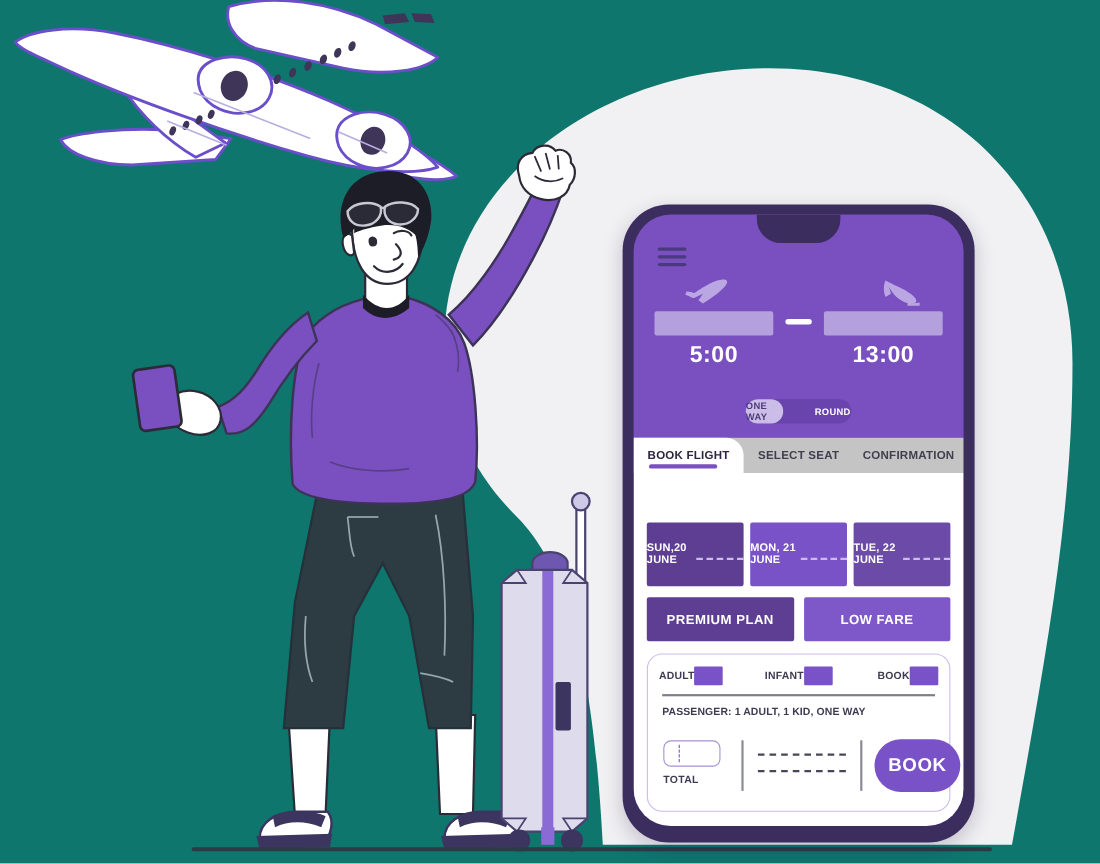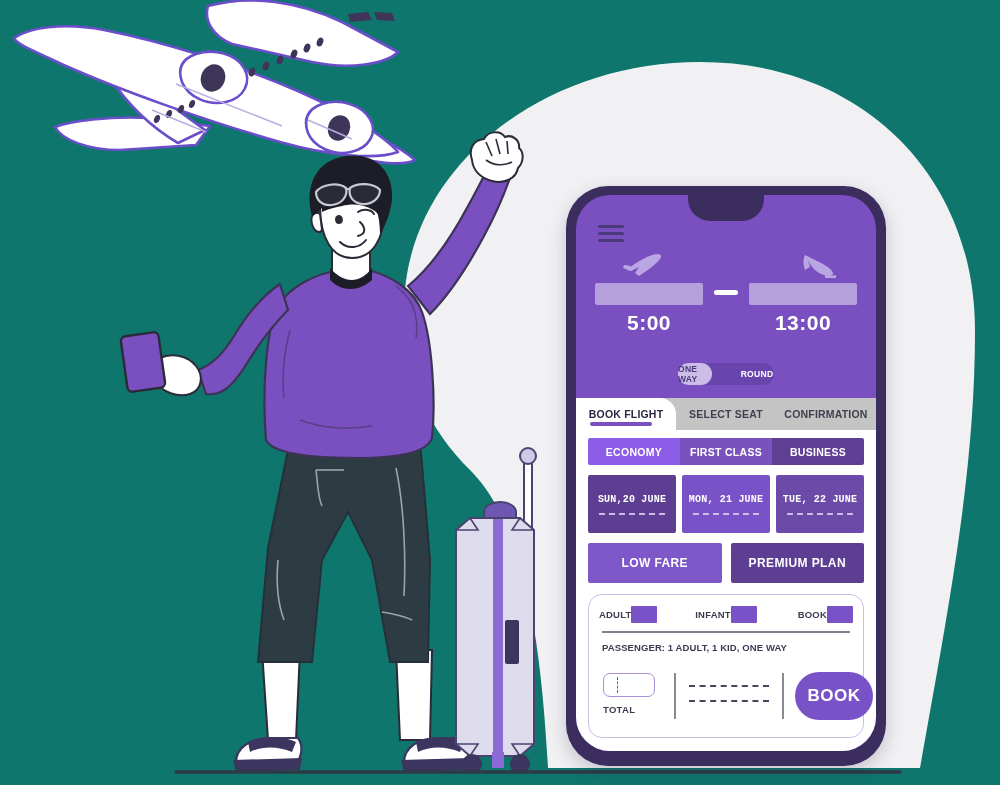--- a/index.html
+++ b/index.html
@@ -48,21 +48,21 @@
   .sheet{position:absolute;left:0;top:235px;width:300px;height:321px;background:#ffffff;padding:0;}
 
   .classrow{position:absolute;left:12px;top:8px;width:276px;height:27px;display:flex;border-radius:2px;overflow:hidden;}
   .classrow div{flex:1;display:flex;align-items:center;justify-content:center;
       font-size:10.5px;font-weight:700;color:#ffffff;letter-spacing:.3px;}
   .cls-a{background:#8c5ce6;}
   .cls-b{background:#7a52bd;}
   .cls-c{background:#5e3f93;}
 
   .daterow{position:absolute;left:12px;top:45px;width:276px;height:58px;display:flex;gap:6px;}
-  .daycard{flex:1;border-radius:2px;display:flex;flex-direction:column;align-items:center;justify-content:center;font-family:Liberation Mono, monospace;}
+  .daycard{flex:1;border-radius:2px;display:flex;flex-direction:row;align-items:center;justify-content:center;}
   .d-a{background:#5d3e92;}
   .d-b{background:#7a52c8;}
   .d-c{background:#6b4aa8;}
   .daycard span{font-size:10px;font-weight:700;color:#ffffff;letter-spacing:.2px;}
   .daycard .dots{margin-top:8px;width:74%;border-top:2px dashed #cbbde8;}
 
   .farerow{position:absolute;left:12px;top:113px;width:276px;height:40px;display:flex;gap:9px;}
   .farebtn{flex:1;border-radius:2px;display:flex;align-items:center;justify-content:center;
       font-size:12px;font-weight:700;color:#ffffff;letter-spacing:.4px;}
   .f-a{background:#7e57c8;}
@@ -274,44 +274,39 @@
         <div class="tab active">
           <span>BOOK FLIGHT</span>
           <span class="u"></span>
         </div>
         <div class="tab">SELECT SEAT</div>
         <div class="tab">CONFIRMATION</div>
       </div>
 
       <div class="sheet">
 
-        <div class="classrow">
-          <div class="cls-a">ECONOMY</div>
-          <div class="cls-b">FIRST CLASS</div>
-          <div class="cls-c">BUSINESS</div>
-        </div>
 
         <div class="daterow">
           <div class="daycard d-a">
             <span>SUN,20 JUNE</span>
             <span class="dots"></span>
           </div>
           <div class="daycard d-b">
             <span>MON, 21 JUNE</span>
             <span class="dots"></span>
           </div>
           <div class="daycard d-c">
             <span>TUE, 22 JUNE</span>
             <span class="dots"></span>
           </div>
         </div>
 
         <div class="farerow">
+          <div class="farebtn f-b">PREMIUM PLAN</div>
           <div class="farebtn f-a">LOW FARE</div>
-          <div class="farebtn f-b">PREMIUM PLAN</div>
         </div>
 
         <div class="card">
           <div class="paxrow">
             <div class="paxitem">
               <span class="paxlab">ADULT</span>
               <span class="paxbox"></span>
             </div>
             <div class="paxitem c">
               <span class="paxlab">INFANT</span>

